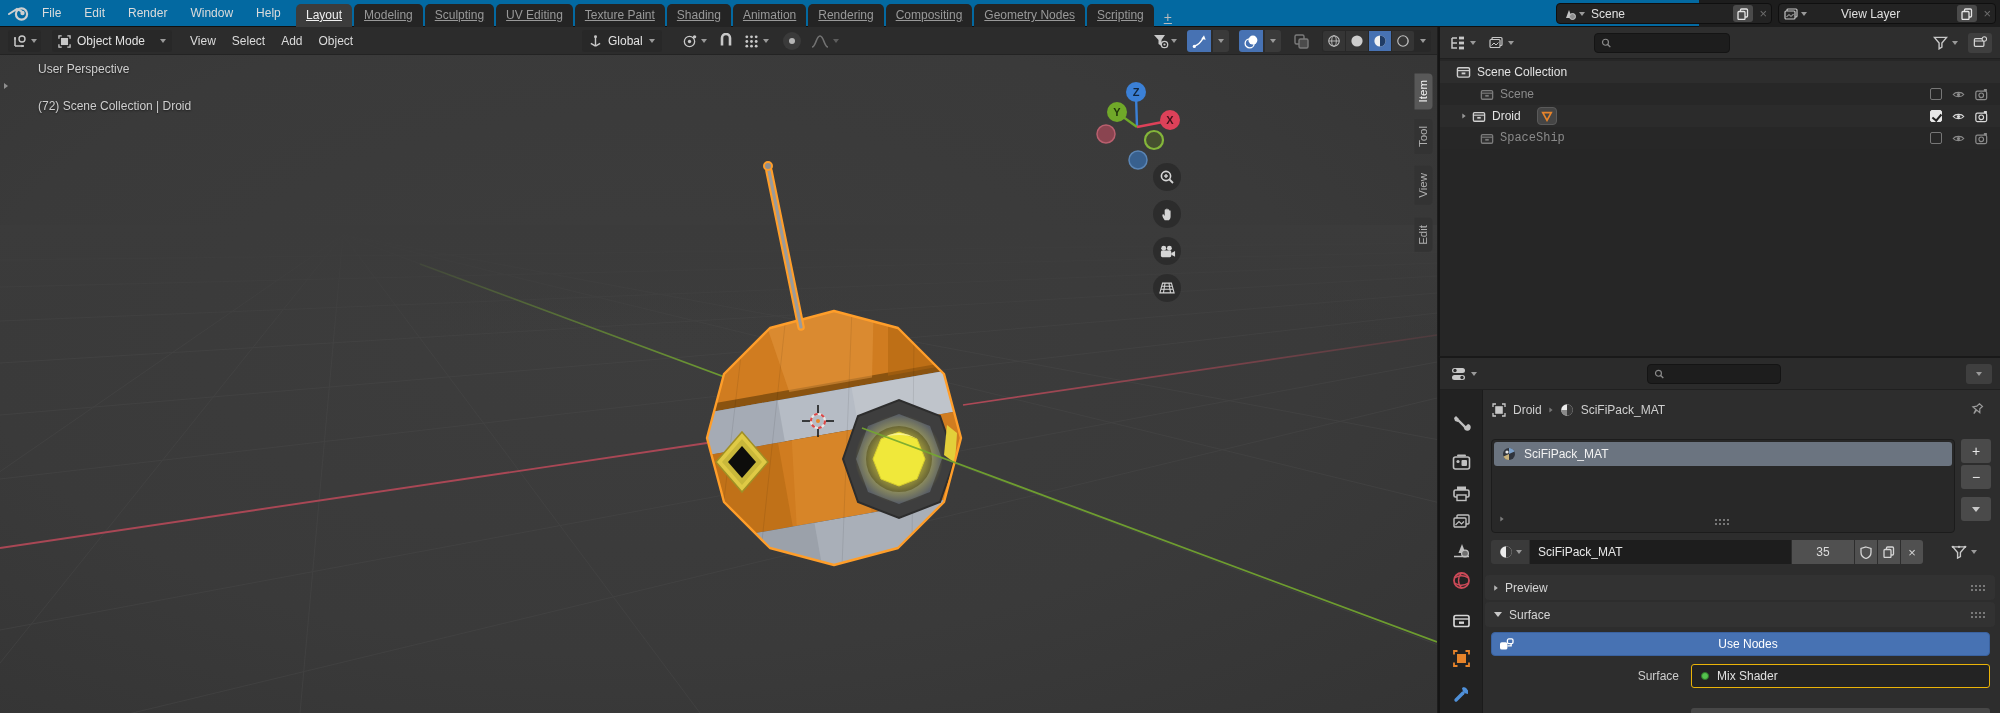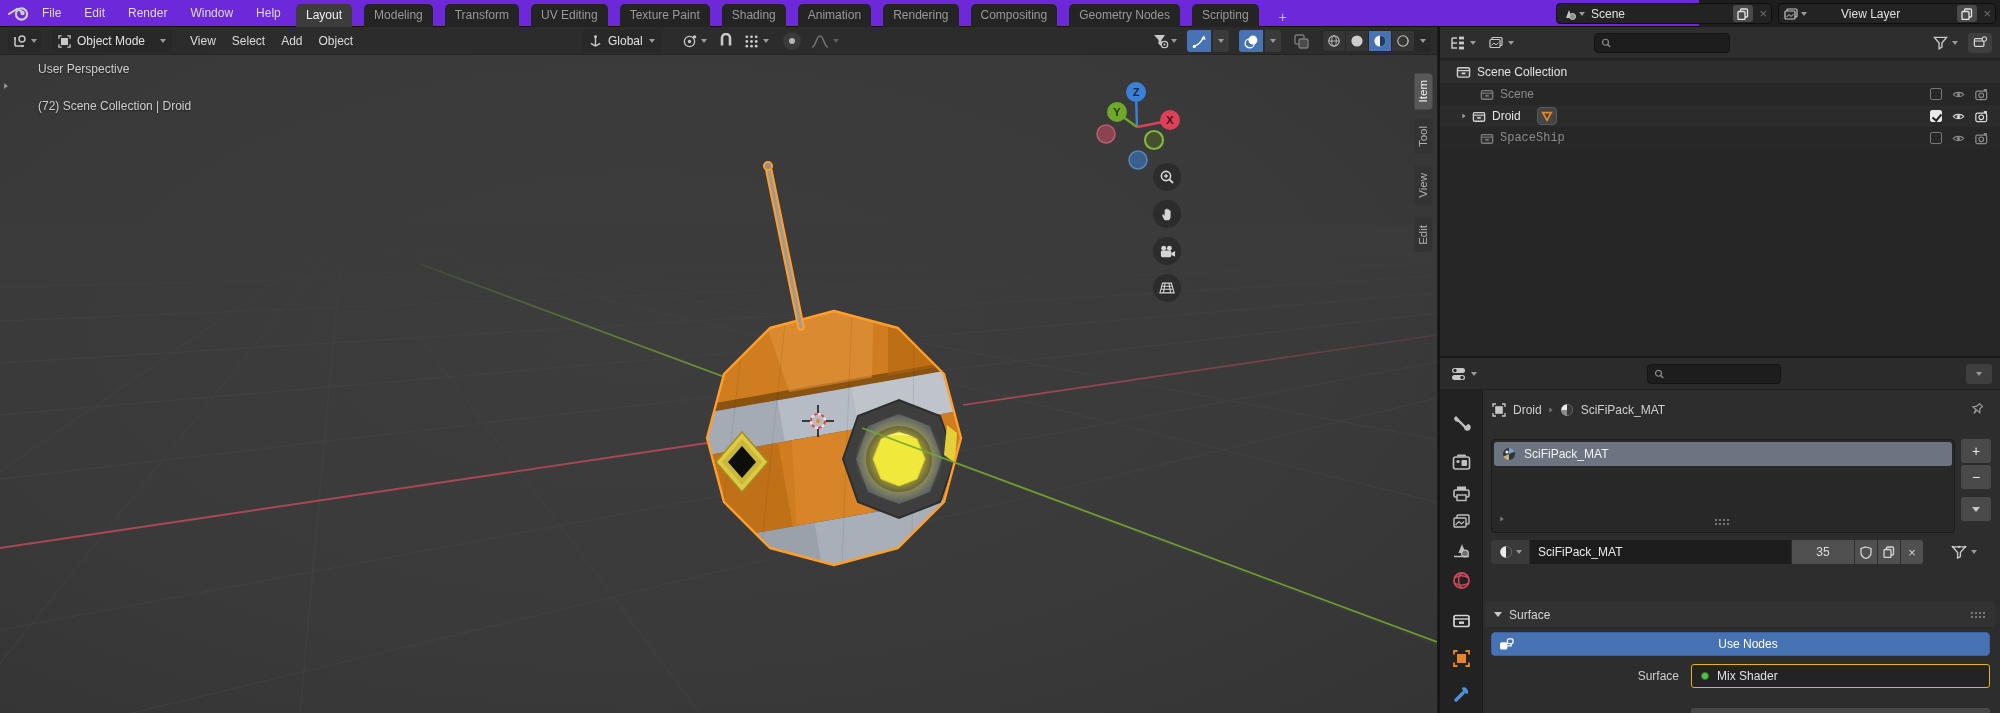--- a/index.html
+++ b/index.html
@@ -10,55 +10,55 @@
   .txt{white-space:nowrap;}
   
   .cvd{width:0;height:0;border-left:3.5px solid transparent;border-right:3.5px solid transparent;border-top:4.5px solid #9a9a9a;display:inline-block;}
   .cvr{width:0;height:0;border-top:3.5px solid transparent;border-bottom:3.5px solid transparent;border-left:4.5px solid #b5b5b5;display:inline-block;}
   .cvdn{width:0;height:0;border-left:4px solid transparent;border-right:4px solid transparent;border-top:5px solid #c8c8c8;display:inline-block;}
   .grip{width:16px;height:7px;background:radial-gradient(circle,#8b8b8b 1px,transparent 1.2px);background-size:4px 4px;opacity:.8;}
   .chk{width:12px;height:12px;border:1.4px solid #777;border-radius:2px;background:transparent;}
   .chk.on{background:#e8e8e8;border-color:#e8e8e8;position:relative;}
   .chk.on::after{content:"";position:absolute;left:3px;top:0.5px;width:3.5px;height:7px;border:solid #222;border-width:0 2px 2px 0;transform:rotate(40deg);}
   .vtab{writing-mode:vertical-rl;transform:rotate(180deg);font-size:11.5px;text-align:center;border-radius:4px 0 0 4px;padding:7px 3px;line-height:1;}
-  .wtab{padding:4px 10px 5px 10px;border-radius:5px 5px 0 0;font-size:12px;color:#999;background:#242424;margin-right:12px;}
+  .wtab{padding:4px 10px 5px 10px;border-radius:5px 5px 0 0;font-size:12px;color:#999;background:#242424;margin-right:2px;text-decoration:underline;}
   .wtab.active{background:#3c3c3c;color:#f0f0f0;}
   .menu{padding:0 8px;color:#dcdcdc;}
   .field{background:#232323;border:1px solid #0f0f0f;border-radius:4px;display:flex;align-items:center;}
   .search{background:#1d1d1d;border:1px solid #141414;border-radius:4px;color:#ccc;display:flex;align-items:center;padding:0 6px;gap:5px;}
   .search input{background:transparent;border:none;outline:none;color:#ccc;width:100%;font-size:12px;}
   .pbtn{background:#4a4a4a;border-radius:3px;color:#e8e8e8;display:flex;align-items:center;justify-content:center;font-size:14px;}
   .seg{background:#505050;display:flex;align-items:center;justify-content:center;color:#ddd;}
   .panelhdr{background:#323232;border-radius:4px;display:flex;align-items:center;gap:7px;padding:0 9px;color:#d5d5d5;}
   svg{display:block;}
 </style>
 </head>
 <body>
 
 <div id="app">
 
-  <div class="a" style="left:0;top:0;width:1699px;height:27px;background:#6d28d9;border-bottom:1px solid #101010;">
+  <div class="a" style="left:0;top:0;width:1699px;height:27px;background:#0369a1;border-bottom:1px solid #101010;">
     <div class="a" style="left:8px;top:5px;">
       <svg width="22" height="17" viewBox="0 0 22 17">
           <path d="M1 9 L9 4 L13 6" fill="none" stroke="#cfcfcf" stroke-width="2" stroke-linecap="round"></path>
           <circle cx="13.5" cy="9" r="5.6" fill="none" stroke="#cfcfcf" stroke-width="2.2"></circle>
           <circle cx="14.5" cy="8" r="2.2" fill="#cfcfcf"></circle>
         </svg>
     </div>
     <div class="a row" style="left:34px;top:0;height:26px;gap:7px;">
       <span class="menu txt">File</span>
       <span class="menu txt">Edit</span>
       <span class="menu txt">Render</span>
       <span class="menu txt">Window</span>
       <span class="menu txt">Help</span>
     </div>
     <div class="a row" style="left:296px;top:3px;height:24px;align-items:flex-end;">
       <span class="wtab active txt">Layout</span>
       <span class="wtab txt">Modeling</span>
-      <span class="wtab txt">Transform</span>
+      <span class="wtab txt">Sculpting</span>
       <span class="wtab txt">UV Editing</span>
       <span class="wtab txt">Texture Paint</span>
       <span class="wtab txt">Shading</span>
       <span class="wtab txt">Animation</span>
       <span class="wtab txt">Rendering</span>
       <span class="wtab txt">Compositing</span>
       <span class="wtab txt">Geometry Nodes</span>
       <span class="wtab txt">Scripting</span>
       <span class="wtab txt" style="background:transparent;color:#bbb;font-size:14px;padding:2px 8px;">+</span>
     </div>
@@ -675,20 +675,25 @@
         <svg width="16" height="14" viewBox="0 0 17 15">
             <path d="M2 2 H15 L10 8 V12.5 L7 14 V8 Z" fill="none" stroke="#c8c8c8" stroke-width="1.5"></path>
             <circle cx="8.5" cy="2" r="1.3" fill="#c8c8c8"></circle>
             <circle cx="2" cy="2" r="1.3" fill="#c8c8c8"></circle>
             <circle cx="15" cy="2" r="1.3" fill="#c8c8c8"></circle>
           </svg>
         <span class="cvd"></span>
       </span>
     </div>
 
+    <div class="a panelhdr" style="left:45px;top:217px;width:510px;height:25px;">
+      <span class="cvr" style="transform:scale(.9);"></span>
+      <span class="txt" style="flex:1;">Preview</span>
+      <span class="grip"></span>
+    </div>
     <div class="a panelhdr" style="left:45px;top:244px;width:510px;height:25px;">
       <span class="cvdn"></span>
       <span class="txt" style="flex:1;">Surface</span>
       <span class="grip"></span>
     </div>
 
     <div class="a row" style="left:51px;top:274px;width:499px;height:24px;background:#4772b3;border:1px solid #3a62a0;border-radius:4px;padding:0 7px;">
       <svg width="15" height="13" viewBox="0 0 16 14">
           <rect x="1" y="4.5" width="8" height="8" rx="2" fill="#fff"></rect>
           <rect x="9" y="1" width="6" height="5" rx="1.5" fill="none" stroke="#fff" stroke-width="1.4"></rect>

